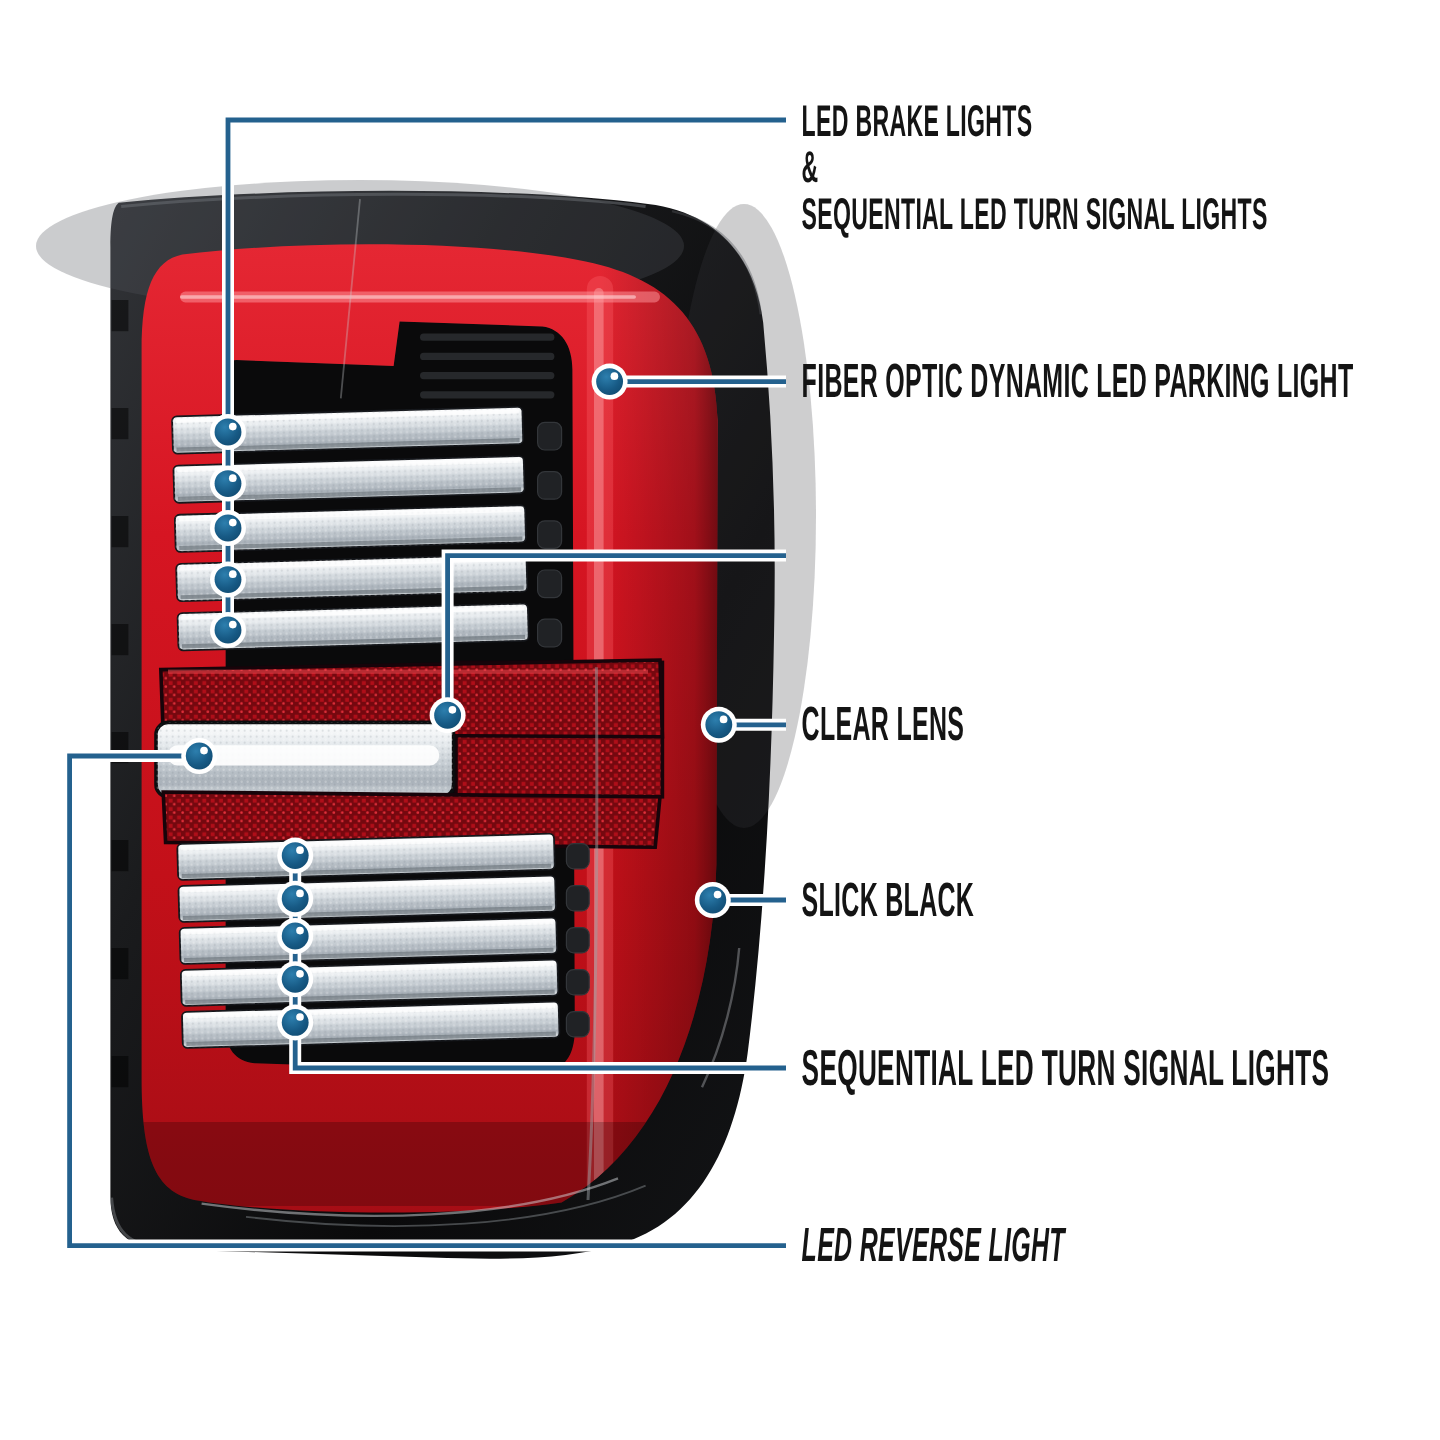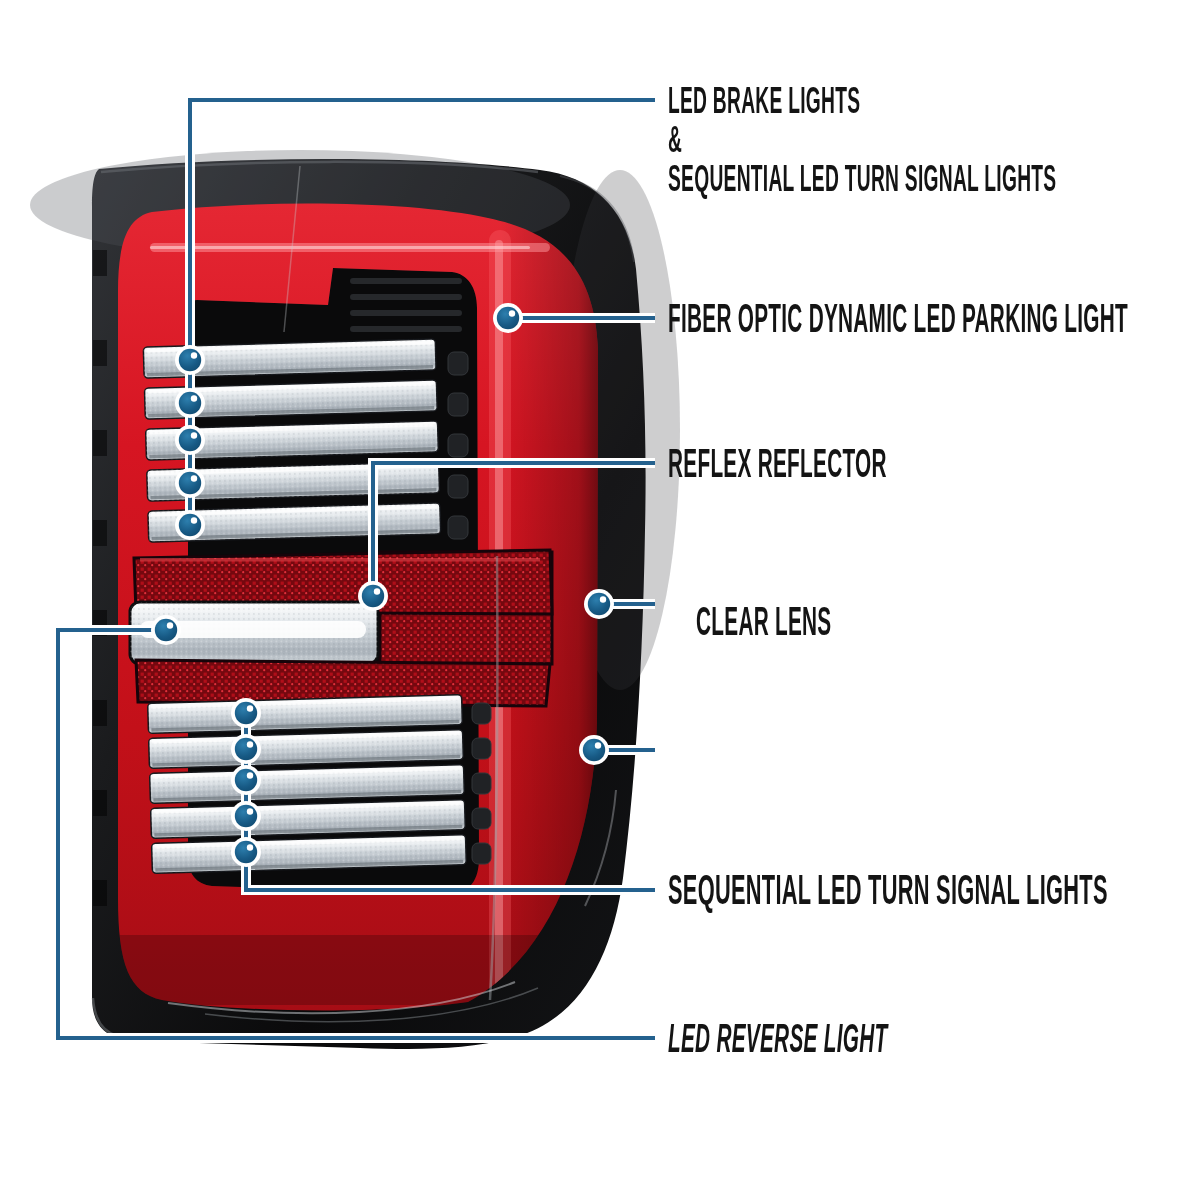--- a/index.html
+++ b/index.html
@@ -243,25 +243,25 @@
   </svg>
 
   <div class="label" style="top:81px; --fs:37px; --lh:39px;">
     <span class="ln">LED BRAKE LIGHTS</span>
     <span class="ln">&amp;</span>
     <span class="ln">SEQUENTIAL LED TURN SIGNAL LIGHTS</span>
   </div>
   <div class="label" style="top:297px;">
     <span class="ln">FIBER OPTIC DYNAMIC LED PARKING LIGHT</span>
   </div>
-  <div class="label" style="top:442px;">
-    <span class="ln">REFLEX REFLECTOR</span>
-  </div>
-  <div class="label" style="top:600px;margin-left:28px;">
+  <div class="label" style="top:583px;">
     <span class="ln">CLEAR LENS</span>
+  </div>
+  <div class="label" style="top:729px;">
+    <span class="ln">SLICK BLACK</span>
   </div>
   <div class="label" style="top:868px; --fs:42px; --lh:44px;">
     <span class="ln">SEQUENTIAL LED TURN SIGNAL LIGHTS</span>
   </div>
   <div class="label" style="top:1017px;font-style:italic;">
     <span class="ln">LED REVERSE LIGHT</span>
   </div>
 
 </div>
 

